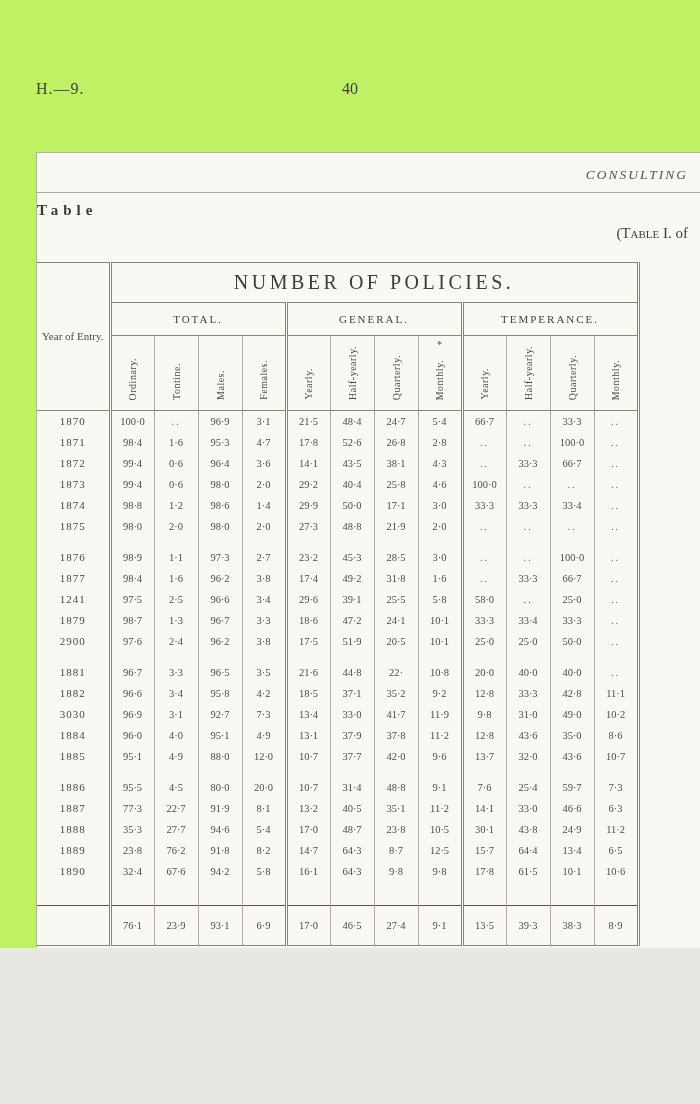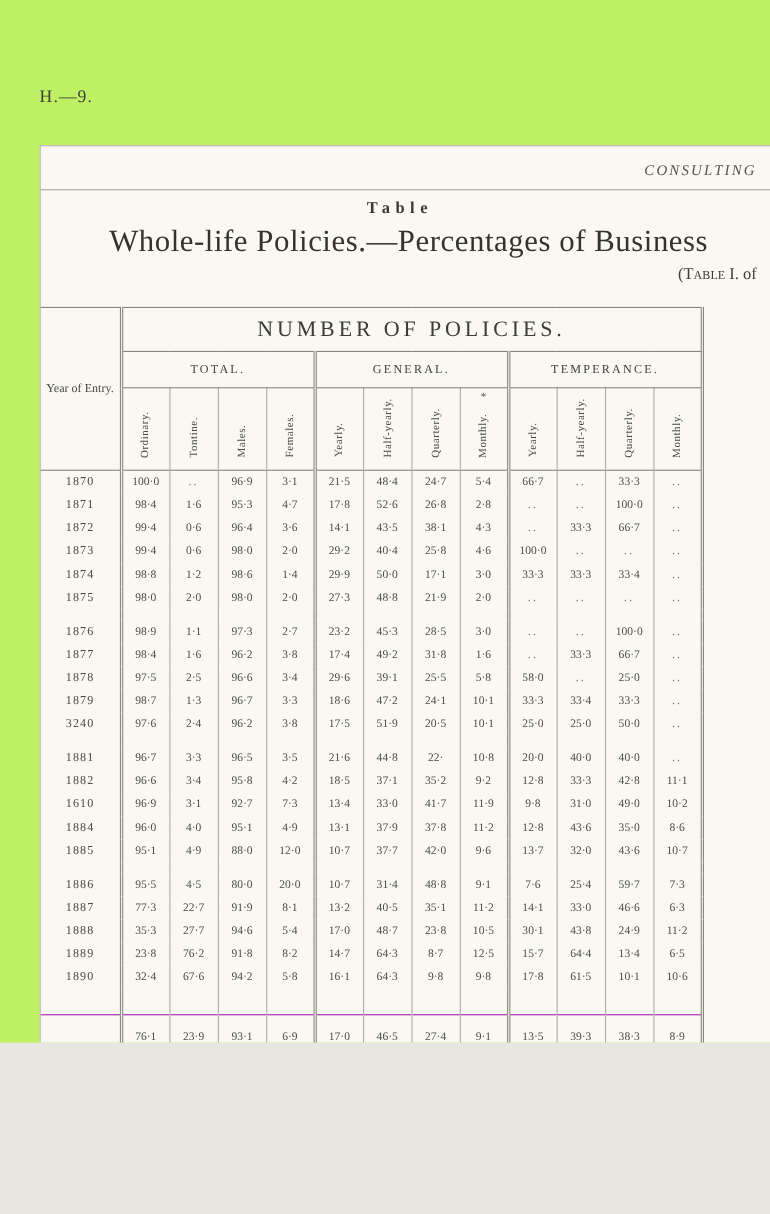--- a/index.html
+++ b/index.html
@@ -12,32 +12,32 @@
     font-family: "Liberation Serif", "DejaVu Serif", serif;
     color: #45443f;
     overflow: hidden;
   }
   
   .docref { position: absolute; left: 36px; top: 80px; font-size: 16px; letter-spacing: 1px; color: #3f3e39; }
   .pageno { position: absolute; left: 0; top: 80px; width: 100%; text-align: center; font-size: 16px; color: #3f3e39; }
 
   
   .card {
-    position: absolute; left: 36px; top: 132px;
+    position: absolute; left: 36px; top: 152px;
     width: 664px; height: 893px;
     background: #f9f8f3;
     border: 1px solid #b5b2a8; border-right: none;
   }
   .runhead {
     margin: 14px 12px 0 0; text-align: right;
     font-style: italic; font-size: 13.5px; letter-spacing: 2px; color: #55534d;
   }
   .rule { border-top: 1px solid #aaa79d; margin-top: 9px; }
   .tableword {
-    margin: 9px 10px 0 0; text-align: center;
+    margin: 9px 10px 0 0; text-align: left;
     font-weight: bold; font-size: 15px; letter-spacing: 5px; color: #3a3935;
   }
   .title {
     margin: 5px 8px 0 14px; text-align: center;
     font-size: 28px; letter-spacing: 0.5px; color: #34332f; white-space: nowrap;
   }
   .subtitle { margin: 6px 12px 0 0; text-align: right; font-size: 15px; color: #3f3e3a; }
   .subtitle .sc { font-variant: small-caps; }
 
   
@@ -85,27 +85,27 @@
   .totals td { border-top: 1px solid #a21caf; height: 40px; }
   .nil { color: #6e6c66; letter-spacing: 2px; }
   .dbl { border-left: 3px double #87847b; }
 </style>
 </head>
 <body>
 
 <div class="page">
 
   <div class="docref">H.—9.</div>
+  <div class="pageno">40</div>
 
   <div class="card">
 
     <div class="runhead">CONSULTING</div>
     <div class="rule"></div>
     <div class="tableword">Table</div>
-    <div class="title">Whole-life Policies.—Percentages of Business</div>
     <div class="subtitle"><span class="sc">(Table I.</span><span> of</span></div>
 
     <table class="policies">
       <colgroup>
         <col style="width:73px">
         <col span="12" style="width:44px">
       </colgroup>
       <thead>
         <tr>
           <th rowspan="3" class="yearhead">Year of Entry.</th>
@@ -261,21 +261,21 @@
             <td class="valcell dbl">17·4</td>
             <td class="valcell">49·2</td>
             <td class="valcell">31·8</td>
             <td class="valcell">1·6</td>
             <td class="valcell dbl nil">..</td>
             <td class="valcell">33·3</td>
             <td class="valcell">66·7</td>
             <td class="valcell nil">..</td>
           </tr>
           <tr class="datarow">
-            <td class="yearcell">1878</td>
+            <td class="yearcell">1241</td>
             <td class="valcell dbl">97·5</td>
             <td class="valcell">2·5</td>
             <td class="valcell">96·6</td>
             <td class="valcell">3·4</td>
             <td class="valcell dbl">29·6</td>
             <td class="valcell">39·1</td>
             <td class="valcell">25·5</td>
             <td class="valcell">5·8</td>
             <td class="valcell dbl">58·0</td>
             <td class="valcell nil">..</td>
@@ -291,21 +291,21 @@
             <td class="valcell dbl">18·6</td>
             <td class="valcell">47·2</td>
             <td class="valcell">24·1</td>
             <td class="valcell">10·1</td>
             <td class="valcell dbl">33·3</td>
             <td class="valcell">33·4</td>
             <td class="valcell">33·3</td>
             <td class="valcell nil">..</td>
           </tr>
           <tr class="datarow">
-            <td class="yearcell">3240</td>
+            <td class="yearcell">2900</td>
             <td class="valcell dbl">97·6</td>
             <td class="valcell">2·4</td>
             <td class="valcell">96·2</td>
             <td class="valcell">3·8</td>
             <td class="valcell dbl">17·5</td>
             <td class="valcell">51·9</td>
             <td class="valcell">20·5</td>
             <td class="valcell">10·1</td>
             <td class="valcell dbl">25·0</td>
             <td class="valcell">25·0</td>
@@ -351,21 +351,21 @@
             <td class="valcell dbl">18·5</td>
             <td class="valcell">37·1</td>
             <td class="valcell">35·2</td>
             <td class="valcell">9·2</td>
             <td class="valcell dbl">12·8</td>
             <td class="valcell">33·3</td>
             <td class="valcell">42·8</td>
             <td class="valcell">11·1</td>
           </tr>
           <tr class="datarow">
-            <td class="yearcell">1610</td>
+            <td class="yearcell">3030</td>
             <td class="valcell dbl">96·9</td>
             <td class="valcell">3·1</td>
             <td class="valcell">92·7</td>
             <td class="valcell">7·3</td>
             <td class="valcell dbl">13·4</td>
             <td class="valcell">33·0</td>
             <td class="valcell">41·7</td>
             <td class="valcell">11·9</td>
             <td class="valcell dbl">9·8</td>
             <td class="valcell">31·0</td>

